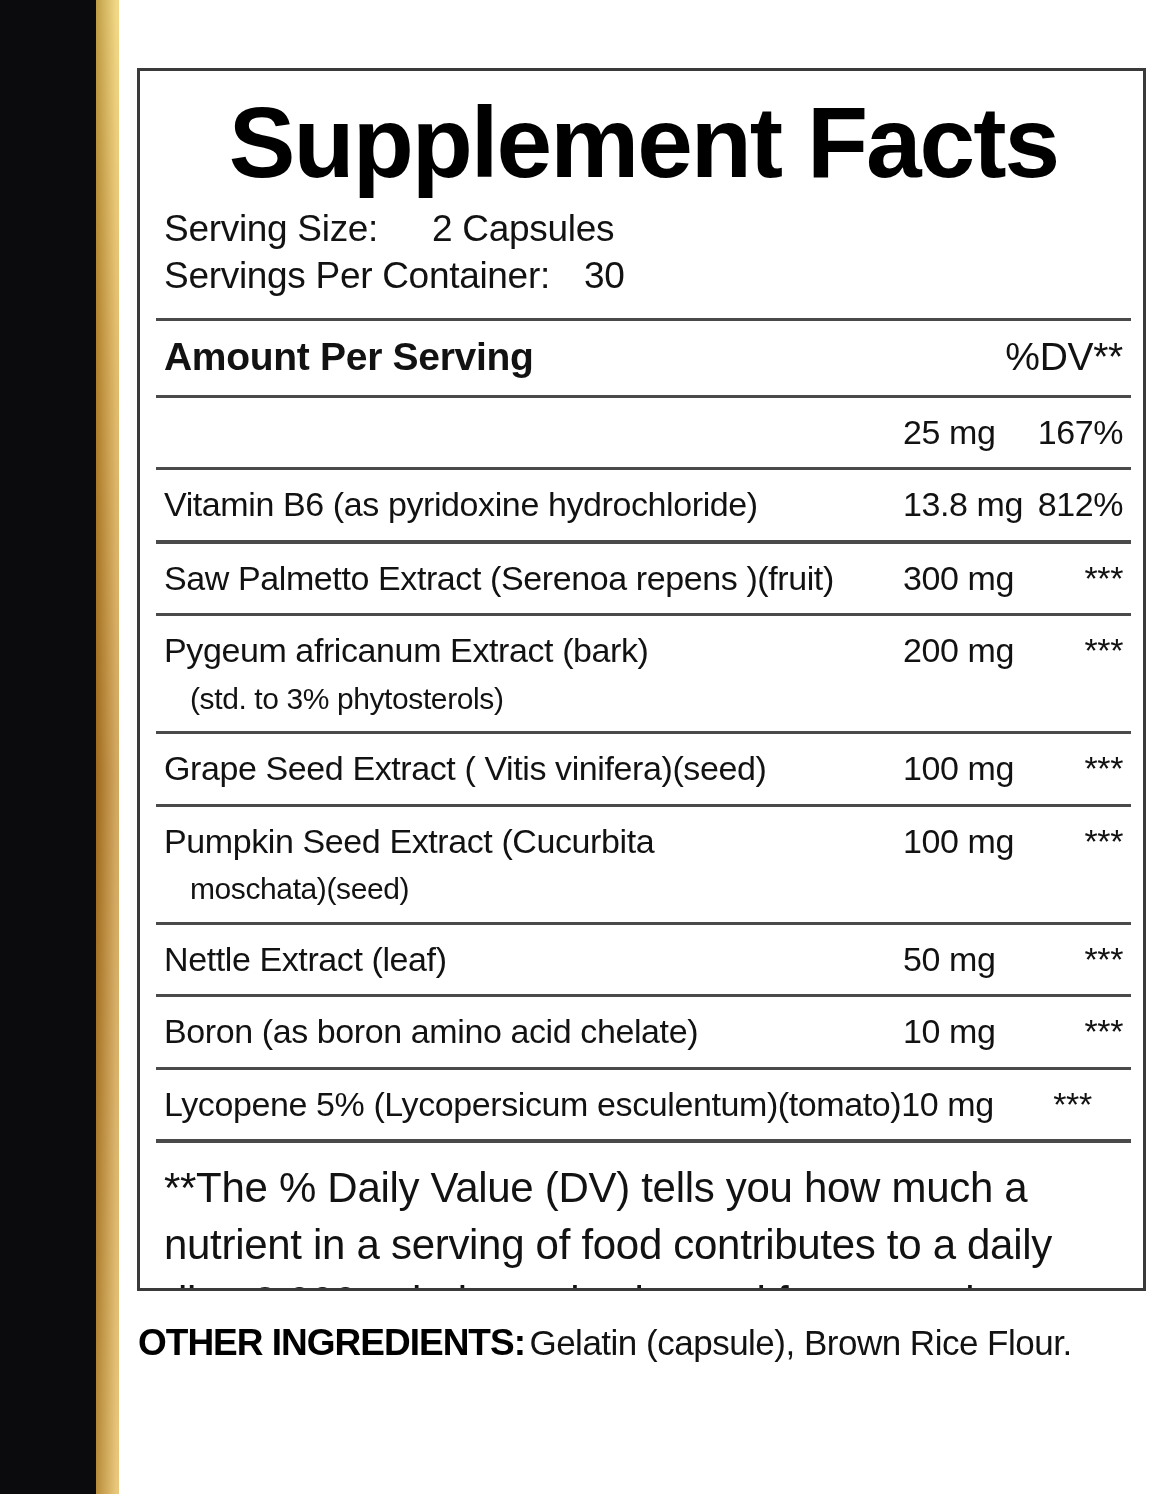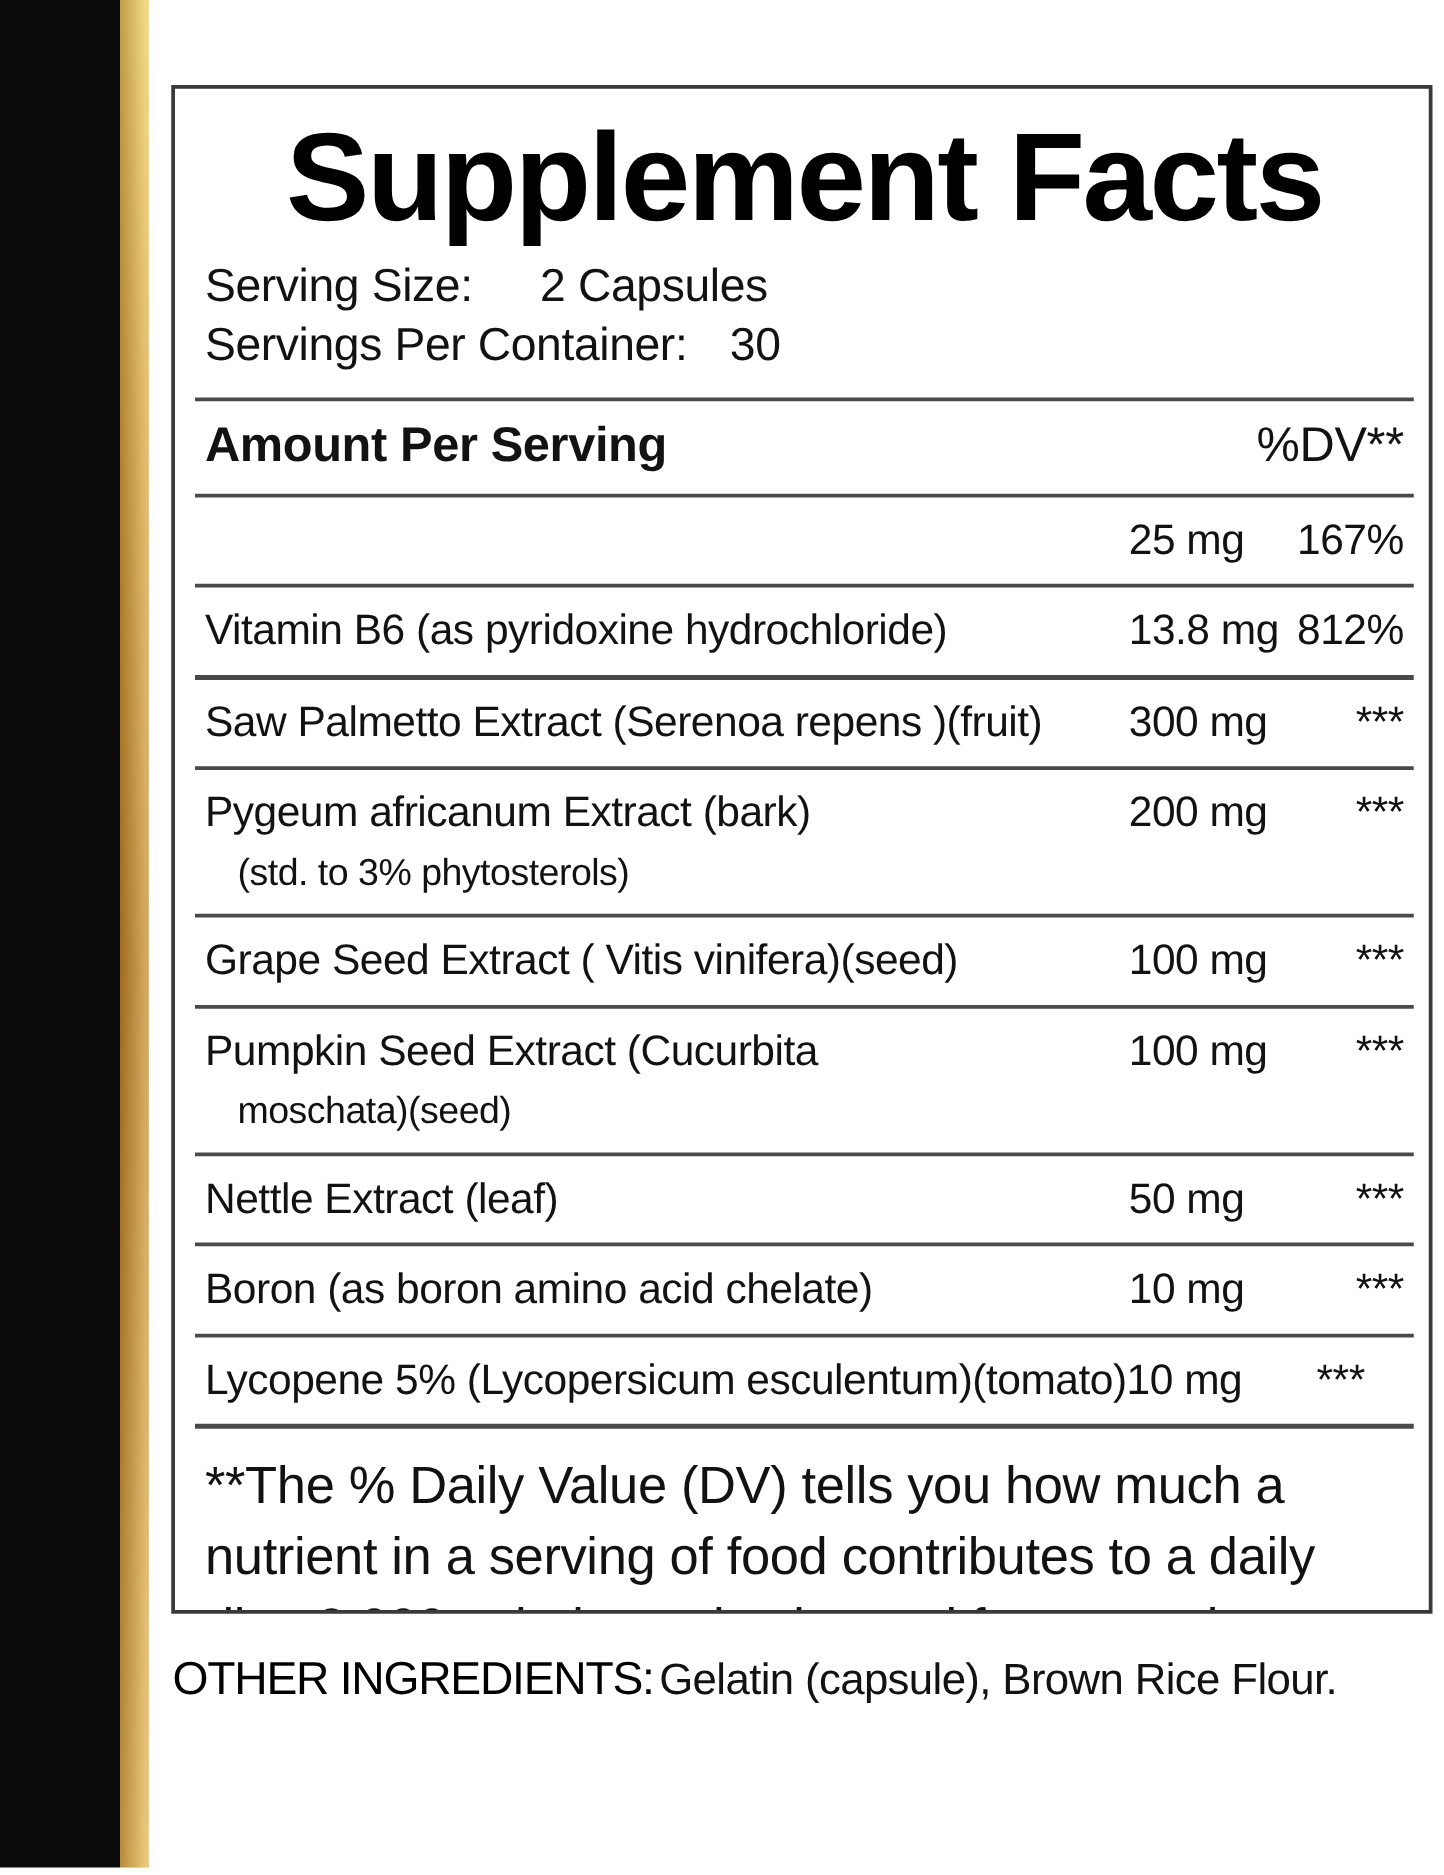--- a/index.html
+++ b/index.html
@@ -112,21 +112,21 @@
     line-height:1.36;
     margin-top:16px;
   }
   .footnote.second{margin-top:4px;font-size:32px;}
   .other-line{
     position:absolute;left:138px;top:1322px;
     width:1012px;
     white-space:nowrap;
   }
   .other-label{
-    font-weight:normal;
+    font-weight:bold;
     font-size:37px;
     letter-spacing:-1px;
     color:#000;
   }
   .other-text{
     font-size:35px;
     letter-spacing:-0.5px;
   }
 </style>
 </head>

